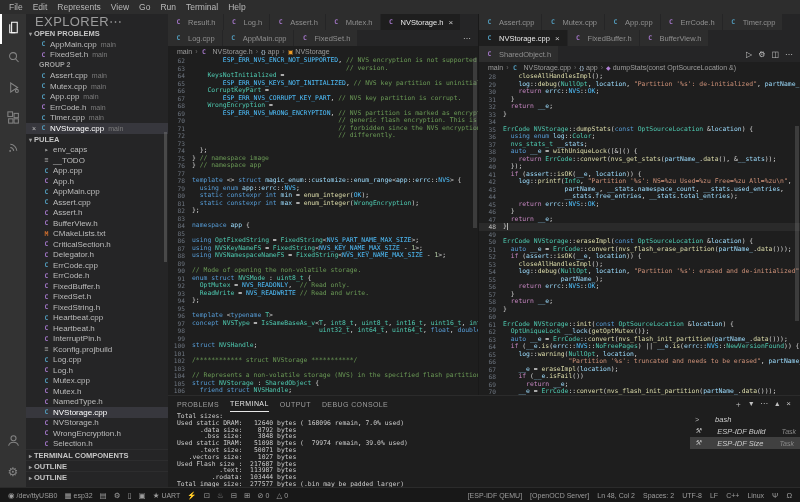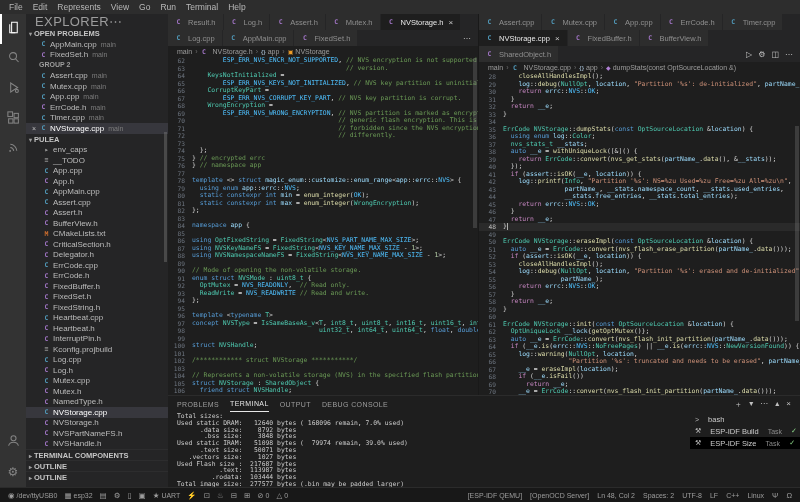--- a/index.html
+++ b/index.html
@@ -72,22 +72,22 @@
 
   
   .panel { height:92px; background:#1e1e1e; border-top:1px solid #2b2b2b; display:flex; flex-direction:column; }
   .panel-header { height:16px; display:flex; align-items:center; padding:0 9px; gap:11px; }
   .panel-tab { font-size:7px; color:#9d9d9d; letter-spacing:.4px; line-height:15px; }
   .panel-tab.active { color:#e7e7e7; border-bottom:1px solid #e7e7e7; }
   .panel-actions { margin-left:auto; display:flex; gap:7px; color:#c0c0c0; font-size:8px; }
   .panel-body { flex:1; display:flex; min-height:0; }
   .term { flex:1; font-family:"DejaVu Sans Mono",monospace; font-size:6.4px; line-height:6.8px; color:#cccccc; padding:1px 0 0 9px; white-space:pre; overflow:hidden; }
   .term-side { width:110px; flex:none; padding-top:1px; }
-  .ts-row { height:12px; display:flex; align-items:center; gap:9px; padding:0 5px; font-size:7.5px; color:#cccccc; white-space:nowrap; overflow:hidden; }
-  .ts-row.selected { background:#000000; }
+  .ts-row { height:12px; display:flex; align-items:center; gap:16px; padding:0 5px; font-size:7.5px; color:#cccccc; white-space:nowrap; overflow:hidden;font-style:italic; }
+  .ts-row.selected { background:#404040; }
   .ts-icon { font-size:7px; color:#b9b9b9; flex:none; }
   .ts-suffix { color:#8a8a8a; font-size:7px; }
   .ts-check { margin-left:auto; color:#89d185; font-size:7px; }
 
   
   .statusbar { position:absolute; left:0; bottom:0; width:800px; height:15px; background:#181818; border-top:1px solid #2b2b2b; display:flex; align-items:center; padding:0 8px; font-size:7px; color:#9d9d9d; }
   .sb-item { display:flex; align-items:center; gap:2px; margin-right:7px; white-space:nowrap; }
   .sb-right { margin-left:auto; display:flex; }
   .sb-right .sb-item { margin-right:0; margin-left:8px; }
   .sb-glyph { font-size:7.5px; }
@@ -308,25 +308,25 @@
         <div class="row selected">
           <span class="fi cpp">C</span>
           <span>NVStorage.cpp</span>
         </div>
         <div class="row">
           <span class="fi h">C</span>
           <span>NVStorage.h</span>
         </div>
         <div class="row">
           <span class="fi h">C</span>
-          <span>NVSPartNameFS.h</span>
-        </div>
-        <div class="row">
-          <span class="fi h">C</span>
-          <span>NVSHandle.h</span>
+          <span>WrongEncryption.h</span>
+        </div>
+        <div class="row">
+          <span class="fi h">C</span>
+          <span>Selection.h</span>
         </div>
         <div class="sb-sec sb-collapsed"><span class="chev">▸</span><span>TERMINAL COMPONENTS</span></div>
         <div class="sb-sec sb-collapsed"><span class="chev">▸</span><span>OUTLINE</span></div>
         <div class="sb-sec sb-collapsed"><span class="chev">▸</span><span>OUTLINE</span></div>
       </div>
     <div class="sb-scroll"></div>
   </div>
 
   <div class="editors">
     <div class="groups" id="groups">
@@ -398,21 +398,21 @@
             <div class="cl"><span class="ln">65</span><span class="lc"><span class="tk-pl">        </span><span class="tk-const">ESP_ERR_NVS_KEYS_NOT_INITIALIZED</span><span class="tk-pl">, </span><span class="tk-com">// NVS key partition is uninitialized.</span></span></div>
             <div class="cl"><span class="ln">66</span><span class="lc"><span class="tk-pl">    </span><span class="tk-type">CorruptKeyPart</span><span class="tk-pl"> =</span></span></div>
             <div class="cl"><span class="ln">67</span><span class="lc"><span class="tk-pl">        </span><span class="tk-const">ESP_ERR_NVS_CORRUPT_KEY_PART</span><span class="tk-pl">, </span><span class="tk-com">// NVS key partition is corrupt.</span></span></div>
             <div class="cl"><span class="ln">68</span><span class="lc"><span class="tk-pl">    </span><span class="tk-type">WrongEncryption</span><span class="tk-pl"> =</span></span></div>
             <div class="cl"><span class="ln">69</span><span class="lc"><span class="tk-pl">        </span><span class="tk-const">ESP_ERR_NVS_WRONG_ENCRYPTION</span><span class="tk-pl">, </span><span class="tk-com">// NVS partition is marked as encrypted with</span></span></div>
             <div class="cl"><span class="ln">70</span><span class="lc"><span class="tk-pl">                                      </span><span class="tk-com">// generic flash encryption. This is</span></span></div>
             <div class="cl"><span class="ln">71</span><span class="lc"><span class="tk-pl">                                      </span><span class="tk-com">// forbidden since the NVS encryption works</span></span></div>
             <div class="cl"><span class="ln">72</span><span class="lc"><span class="tk-pl">                                      </span><span class="tk-com">// differently.</span></span></div>
             <div class="cl"><span class="ln">73</span><span class="lc"></span></div>
             <div class="cl"><span class="ln">74</span><span class="lc"><span class="tk-pl">  };</span></span></div>
-            <div class="cl"><span class="ln">75</span><span class="lc"><span class="tk-pl">} </span><span class="tk-com">// encrypted errc</span></span></div>
+            <div class="cl"><span class="ln">75</span><span class="lc"><span class="tk-pl">} </span><span class="tk-com">// namespace image</span></span></div>
             <div class="cl"><span class="ln">76</span><span class="lc"><span class="tk-pl">} </span><span class="tk-com">// namespace app</span></span></div>
             <div class="cl"><span class="ln">77</span><span class="lc"></span></div>
             <div class="cl"><span class="ln">78</span><span class="lc"><span class="tk-kw">template</span><span class="tk-pl"> &lt;&gt; </span><span class="tk-kw">struct</span><span class="tk-pl"> </span><span class="tk-id">magic_enum</span><span class="tk-pl">::</span><span class="tk-id">customize</span><span class="tk-pl">::</span><span class="tk-id">enum_range</span><span class="tk-pl">&lt;</span><span class="tk-id">app</span><span class="tk-pl">::</span><span class="tk-id">errc</span><span class="tk-pl">::</span><span class="tk-const">NVS</span><span class="tk-pl">&gt; {</span></span></div>
             <div class="cl"><span class="ln">79</span><span class="lc"><span class="tk-pl">  </span><span class="tk-kw">using</span><span class="tk-pl"> </span><span class="tk-kw">enum</span><span class="tk-pl"> </span><span class="tk-id">app</span><span class="tk-pl">::</span><span class="tk-id">errc</span><span class="tk-pl">::</span><span class="tk-const">NVS</span><span class="tk-pl">;</span></span></div>
             <div class="cl"><span class="ln">80</span><span class="lc"><span class="tk-pl">  </span><span class="tk-kw">static</span><span class="tk-pl"> </span><span class="tk-kw">constexpr</span><span class="tk-pl"> </span><span class="tk-kw">int</span><span class="tk-pl"> </span><span class="tk-id">min</span><span class="tk-pl"> = </span><span class="tk-fn">enum_integer</span><span class="tk-pl">(</span><span class="tk-const">OK</span><span class="tk-pl">);</span></span></div>
             <div class="cl"><span class="ln">81</span><span class="lc"><span class="tk-pl">  </span><span class="tk-kw">static</span><span class="tk-pl"> </span><span class="tk-kw">constexpr</span><span class="tk-pl"> </span><span class="tk-kw">int</span><span class="tk-pl"> </span><span class="tk-id">max</span><span class="tk-pl"> = </span><span class="tk-fn">enum_integer</span><span class="tk-pl">(</span><span class="tk-type">WrongEncryption</span><span class="tk-pl">);</span></span></div>
             <div class="cl"><span class="ln">82</span><span class="lc"><span class="tk-pl">};</span></span></div>
             <div class="cl"><span class="ln">83</span><span class="lc"></span></div>
             <div class="cl"><span class="ln">84</span><span class="lc"><span class="tk-kw">namespace</span><span class="tk-pl"> </span><span class="tk-id">app</span><span class="tk-pl"> {</span></span></div>
             <div class="cl"><span class="ln">85</span><span class="lc"></span></div>

